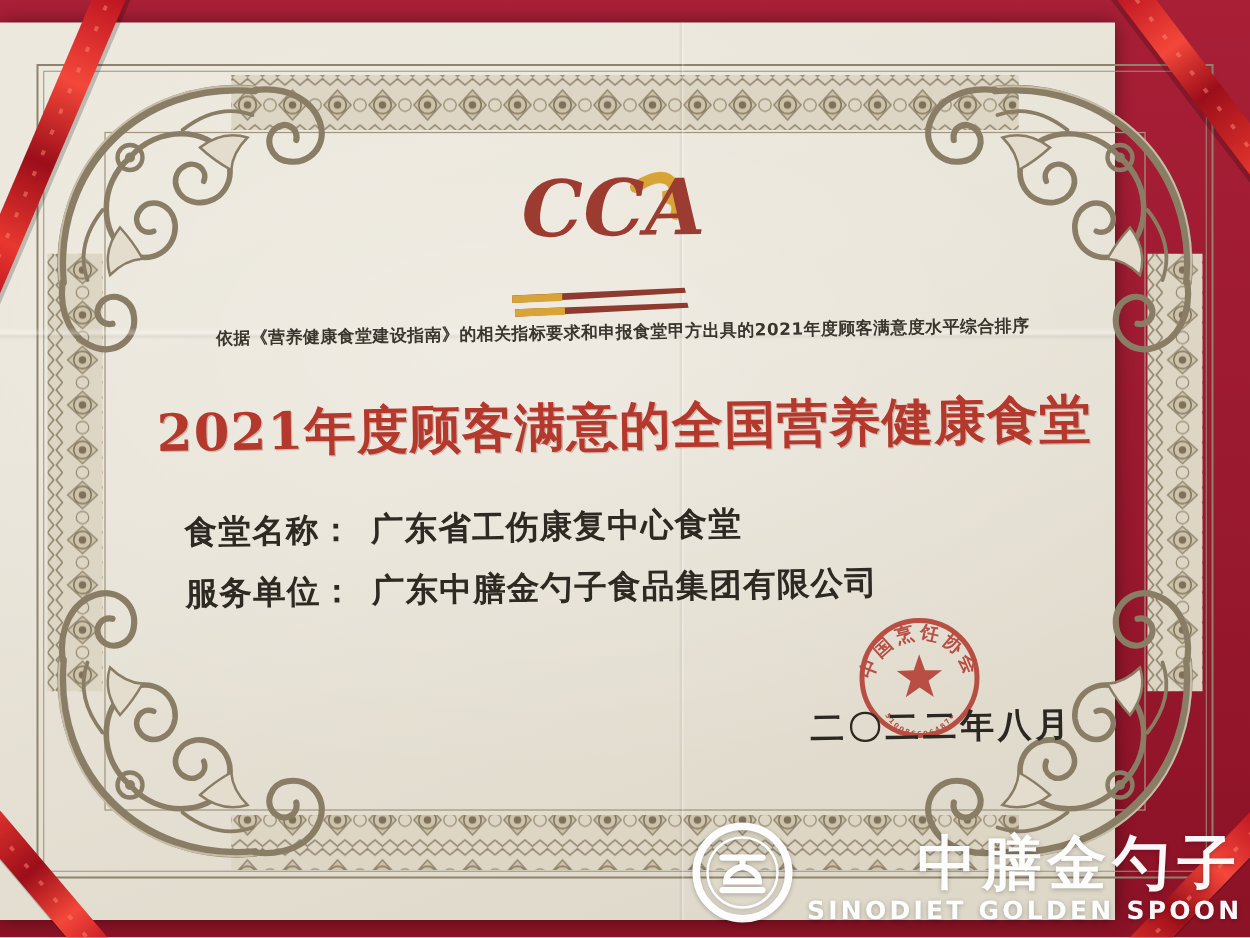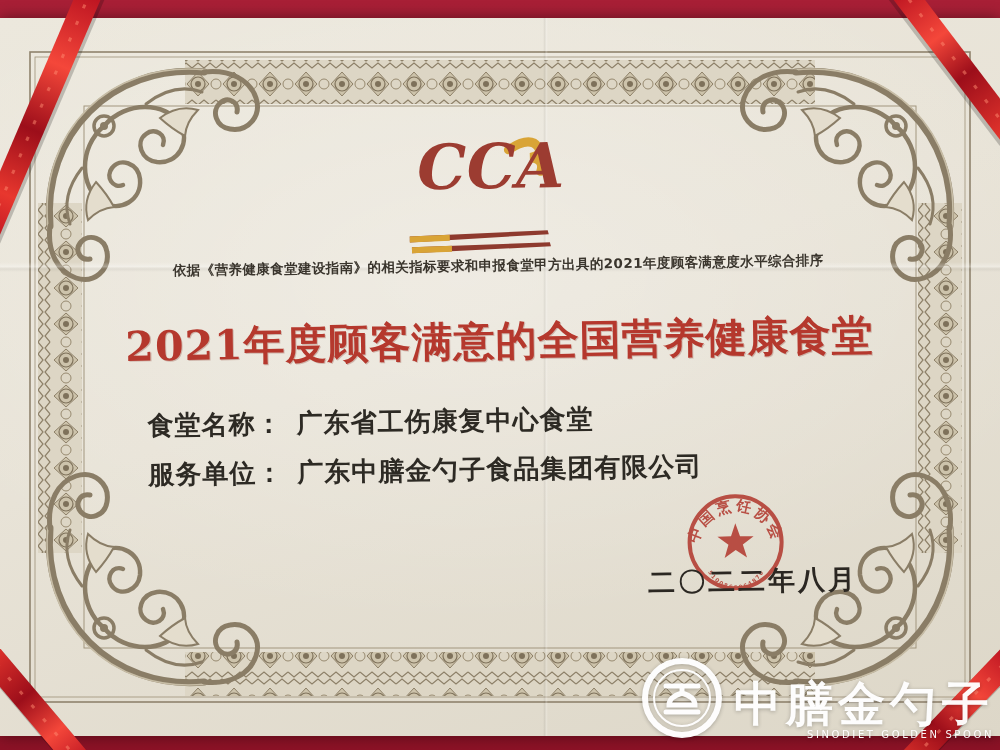--- a/index.html
+++ b/index.html
@@ -3,21 +3,21 @@
 <meta charset="utf-8">
 <style>
   * { margin:0; padding:0; box-sizing:border-box; }
   html,body { width:1000px; height:750px; overflow:hidden; }
   body { font-family:"DejaVu Sans","Liberation Sans",sans-serif; }
 
   .stage { position:relative; width:1000px; height:750px;
     background:linear-gradient(180deg,#a81f36 0%, #9c1a30 45%, #8c1226 100%); }
 
   
-  .paper { position:absolute; left:0; top:18px; width:1000px; height:718px;
+  .paper { position:absolute; left:0; top:18px; width:892px; height:718px;
     background:
       radial-gradient(ellipse 900px 500px at 46% 36%, rgba(255,255,255,.28), rgba(255,255,255,0) 70%),
       linear-gradient(160deg, #ece8dd 0%, #e8e3d7 45%, #ddd7c8 100%);
     box-shadow:0 0 14px rgba(0,0,0,.45); }
   .crease-v { position:absolute; left:543px; top:0; width:5px; height:100%;
     background:linear-gradient(90deg, rgba(0,0,0,0), rgba(0,0,0,.07) 40%, rgba(255,255,255,.25) 60%, rgba(0,0,0,0)); }
   .crease-h { position:absolute; left:0; top:244px; width:100%; height:10px;
     background:linear-gradient(180deg, rgba(255,255,255,0), rgba(255,255,255,.30) 45%, rgba(0,0,0,.05) 70%, rgba(0,0,0,0)); }
 
   .border-svg { position:absolute; left:0; top:0; width:1000px; height:718px; }
@@ -47,21 +47,21 @@
     font-size:27px; font-weight:bold; color:#2b2722; letter-spacing:3px; }
 
   
   .ribbons { position:absolute; left:0; top:0; width:1000px; height:750px; pointer-events:none; }
 
   
   .watermark { position:absolute; right:6px; bottom:10px; display:flex; align-items:flex-end;
     color:#ffffff; opacity:.97; filter:drop-shadow(0 1px 2px rgba(0,0,0,.25)); }
   .wm-text { margin-left:10px; text-align:right; }
   .wm-cn { font-size:47px; font-weight:bold; letter-spacing:5px; line-height:1.05; }
-  .wm-en { font-size:10px; font-weight:normal; letter-spacing:2.6px; margin-top:1px; }
+  .wm-en { font-size:20px; font-weight:bold; letter-spacing:2.6px; margin-top:1px; }
 </style>
 </head>
 <body>
 
 <div class="stage">
 
   <div class="paper">
 
     <svg class="border-svg" viewBox="0 0 1000 718">
       <defs>

